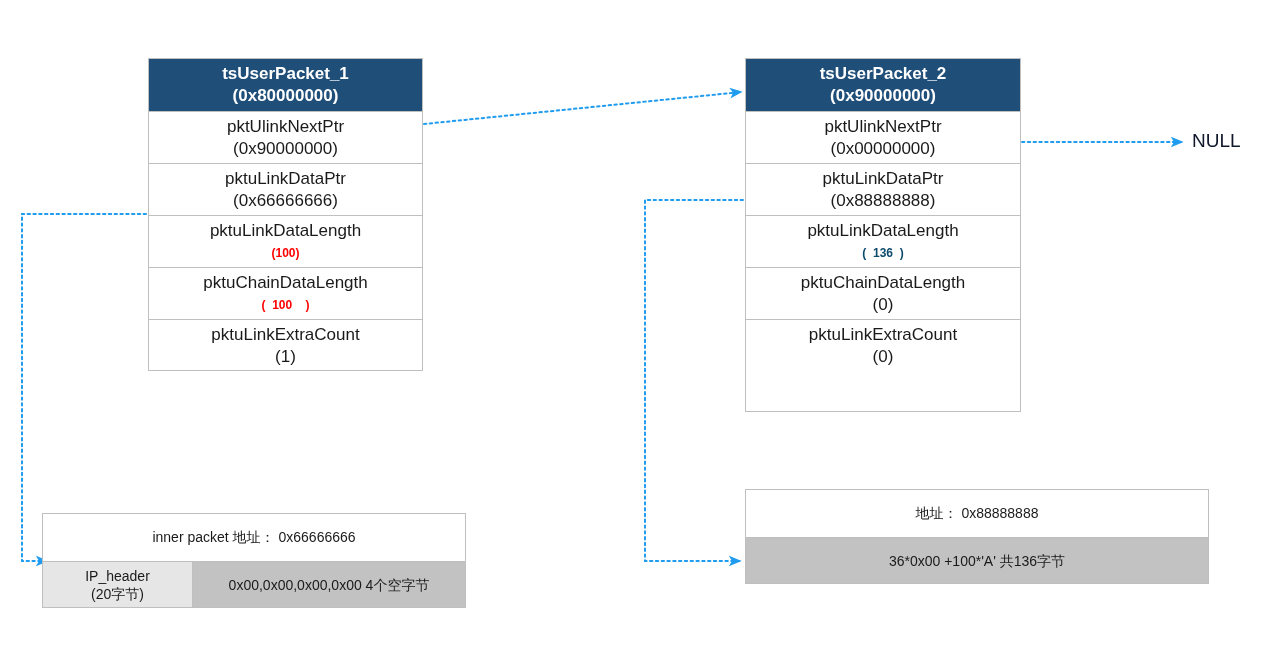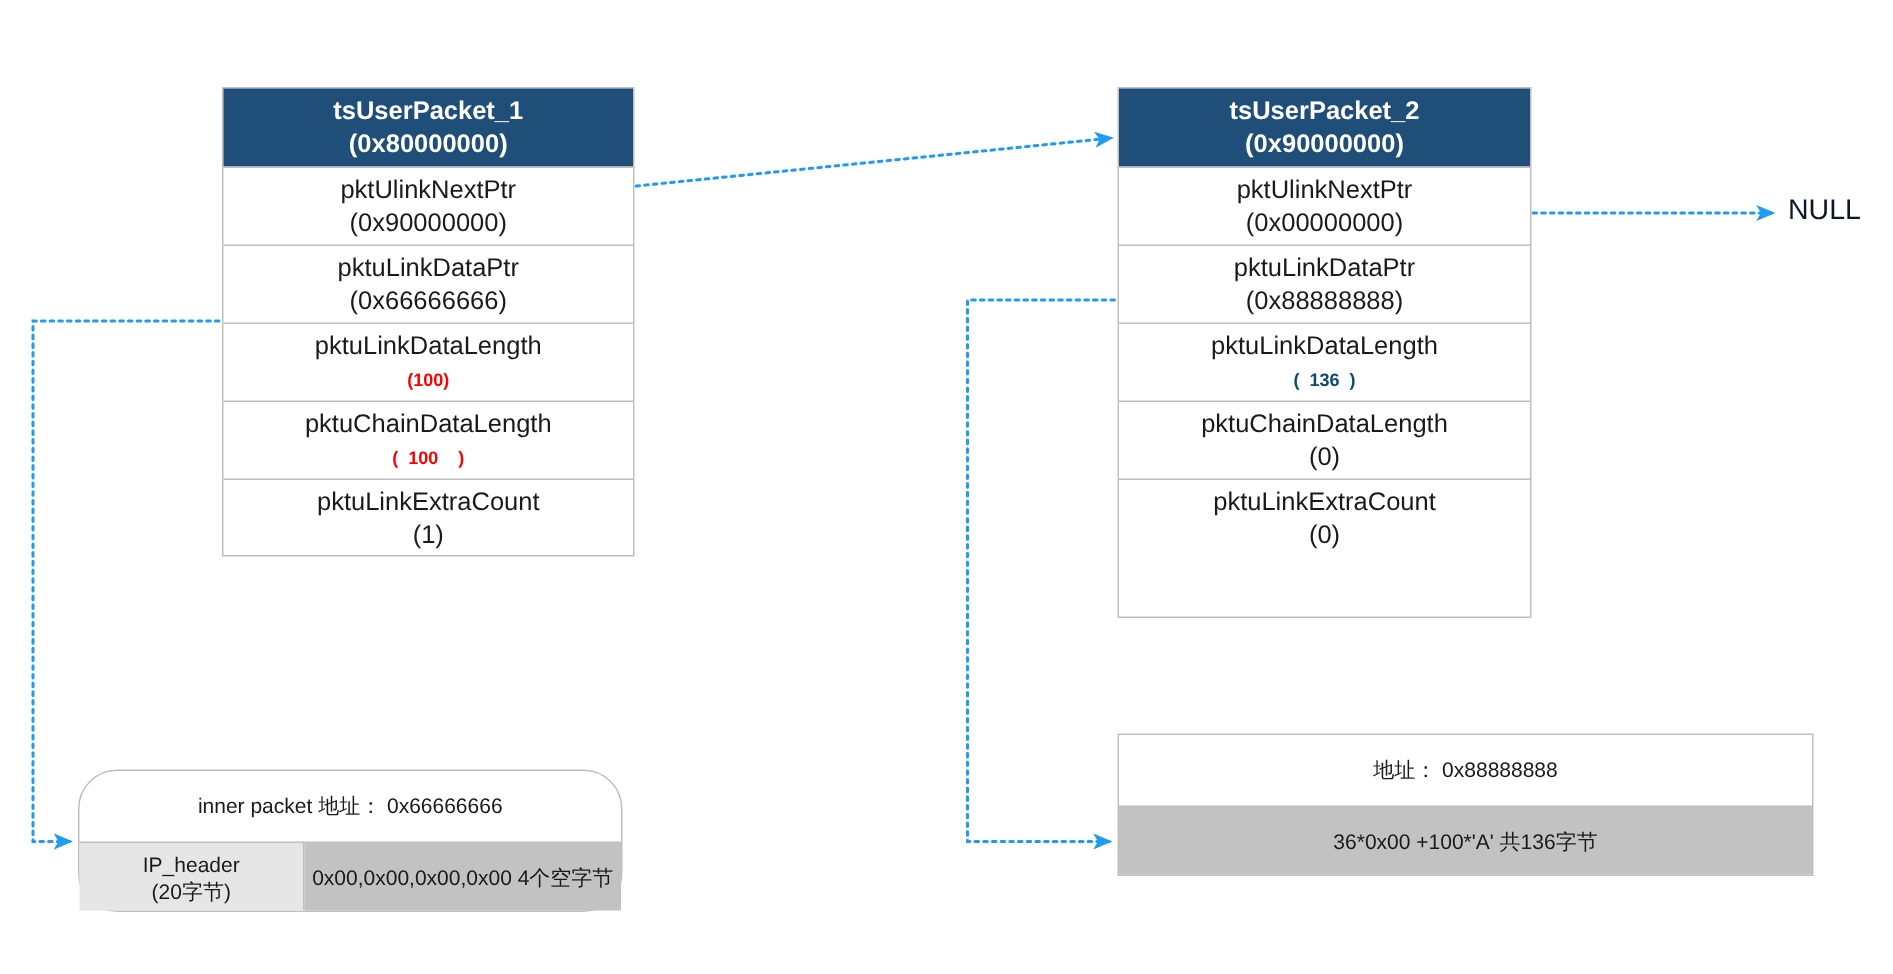--- a/index.html
+++ b/index.html
@@ -187,21 +187,21 @@
       <span class="rval">(0)</span>
     </div>
     <div class="struct-row">
       <span class="rname">pktuLinkExtraCount</span>
       <span class="rval">(0)</span>
     </div>
   </div>
 
   <div class="label" style="left:1192px; top:130px;">NULL</div>
 
-  <div class="memblock" style="left:52px; top:513px; width:363px; height:95px;border-radius:26px;">
+  <div class="memblock" style="left:42px; top:513px; width:424px; height:95px;">
     <div class="mem-addr">inner packet 地址： 0x66666666</div>
     <div class="mem-body">
       <div class="mem-cell light sep" style="width:150px;">
         <span class="c1">IP_header</span>
         <span class="c2">(20字节)</span>
       </div>
       <div class="mem-cell dark" style="flex:1;">
         <span class="c1">0x00,0x00,0x00,0x00 4个空字节</span>
       </div>
     </div>

